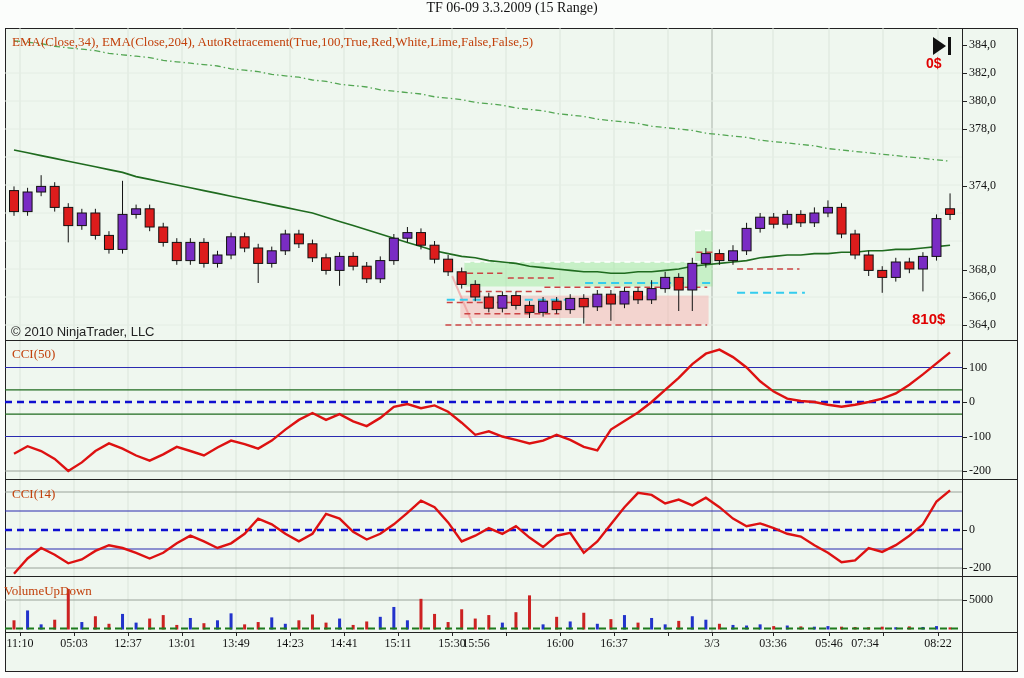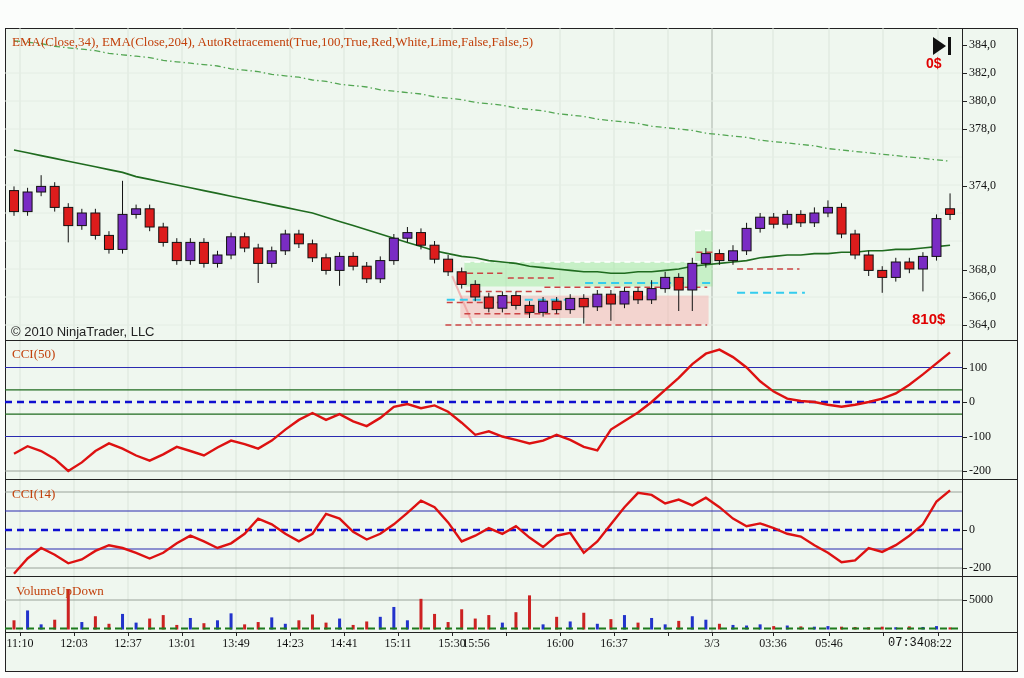--- a/index.html
+++ b/index.html
@@ -32,20 +32,21 @@
   .tag .in{position:absolute;left:1px;top:1px;right:1px;bottom:1px;background:#45e0e8;
        clip-path:polygon(0 50%, 7px 0, 100% 0, 100% 100%, 7px 100%);
        font-size:12px;line-height:14px;padding:0 5px 0 10px;color:#071;color:#102;
        white-space:nowrap;}
 </style>
 </head>
 <body>
 
 <div class="screen">
 
+  <div class="chart-title">TF 06-09  3.3.2009 (15 Range)</div>
 
   <div class="frame"></div>
 
   <svg class="canvas" id="canvas" width="957" height="604" viewBox="0 0 957 604">
       <line x1="15" y1="0" x2="15" y2="604" stroke="#dbe5db" stroke-width="1"></line>
       <line x1="69" y1="0" x2="69" y2="604" stroke="#dbe5db" stroke-width="1"></line>
       <line x1="123" y1="0" x2="123" y2="604" stroke="#dbe5db" stroke-width="1"></line>
       <line x1="177" y1="0" x2="177" y2="604" stroke="#dbe5db" stroke-width="1"></line>
       <line x1="231" y1="0" x2="231" y2="604" stroke="#dbe5db" stroke-width="1"></line>
       <line x1="285" y1="0" x2="285" y2="604" stroke="#dbe5db" stroke-width="1"></line>
@@ -322,21 +323,21 @@
   <div class="axis-vline"></div>
   <div class="hdivider" style="top:340px"></div>
   <div class="hdivider" style="top:479px"></div>
   <div class="hdivider" style="top:576px"></div>
   <div class="hdivider" style="top:632px"></div>
 
   <div class="panel-label" style="left:12px;top:34px">EMA(Close,34), EMA(Close,204), AutoRetracement(True,100,True,Red,White,Lime,False,False,5)</div>
   <div class="copyright">© 2010 NinjaTrader, LLC</div>
   <div class="panel-label" style="left:12px;top:346px">CCI(50)</div>
   <div class="panel-label" style="left:12px;top:486px">CCI(14)</div>
-  <div class="panel-label" style="left:16px;top:583px">VolumeUpDown</div>
+  <div class="panel-label" style="left:4px;top:583px">VolumeUpDown</div>
 
   <div class="play-icon">
     <span class="tri"></span>
     <span class="bar"></span>
   </div>
   <div class="marker" style="left:926px;top:55px;font-size:14px">0$</div>
   <div class="marker" style="left:912px;top:310px;font-size:15px">810$</div>
 
   <div id="axis-strip">
       <div class="axtick" style="top: 45px;"></div>
@@ -385,21 +386,21 @@
         <div class="in">208,21</div>
       </div>
       <div class="tag" style="top: 617px;">
         <div class="in">281</div>
       </div>
     </div>
   <div id="time-strip">
       <div class="xtick" style="left: 20px;"></div>
       <div class="xlab" style="left: 20px;">11:10</div>
       <div class="xtick" style="left: 74px;"></div>
-      <div class="xlab" style="left: 74px;">12:03</div>
+      <div class="xlab" style="left: 74px;">05:03</div>
       <div class="xtick" style="left: 128px;"></div>
       <div class="xlab" style="left: 128px;">12:37</div>
       <div class="xtick" style="left: 182px;"></div>
       <div class="xlab" style="left: 182px;">13:01</div>
       <div class="xtick" style="left: 236px;"></div>
       <div class="xlab" style="left: 236px;">13:49</div>
       <div class="xtick" style="left: 290px;"></div>
       <div class="xlab" style="left: 290px;">14:23</div>
       <div class="xtick" style="left: 344px;"></div>
       <div class="xlab" style="left: 344px;">14:41</div>
@@ -414,18 +415,18 @@
       <div class="xtick" style="left: 614px;"></div>
       <div class="xlab" style="left: 614px;">16:37</div>
       <div class="xtick" style="left: 668px;"></div>
       <div class="xtick" style="left: 712px;"></div>
       <div class="xlab" style="left: 712px;">3/3</div>
       <div class="xtick" style="left: 773px;"></div>
       <div class="xlab" style="left: 773px;">03:36</div>
       <div class="xtick" style="left: 829px;"></div>
       <div class="xlab" style="left: 829px;">05:46</div>
       <div class="xtick" style="left: 883px;"></div>
-      <div class="xlab" style="left: 906px; font-family: Liberation Mono, monospace;">07:34</div>
+      <div class="xlab" style="left: 865px;">07:34</div>
       <div class="xtick" style="left: 938px;"></div>
       <div class="xlab" style="left: 938px;">08:22</div>
     </div>
 
 </div>
 
 </body></html>

